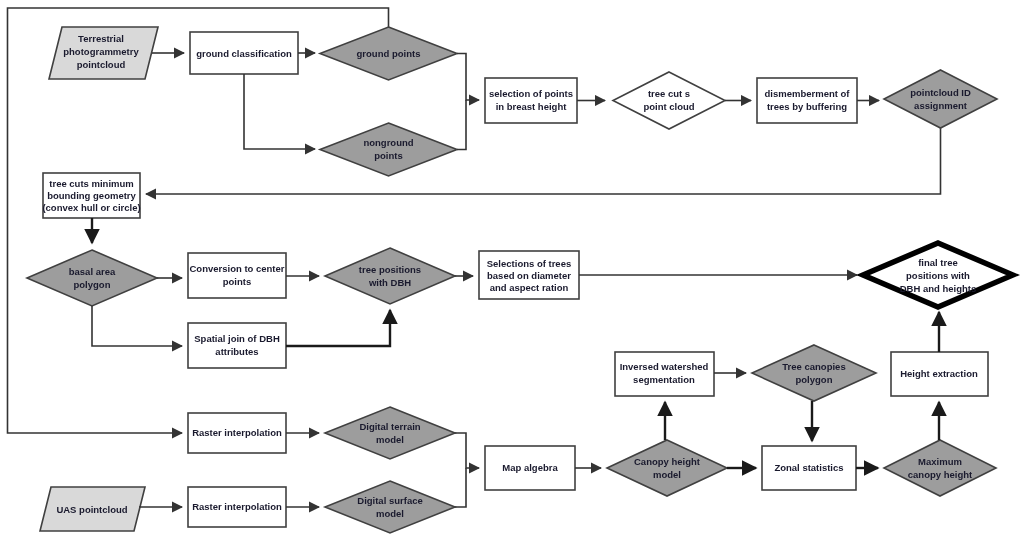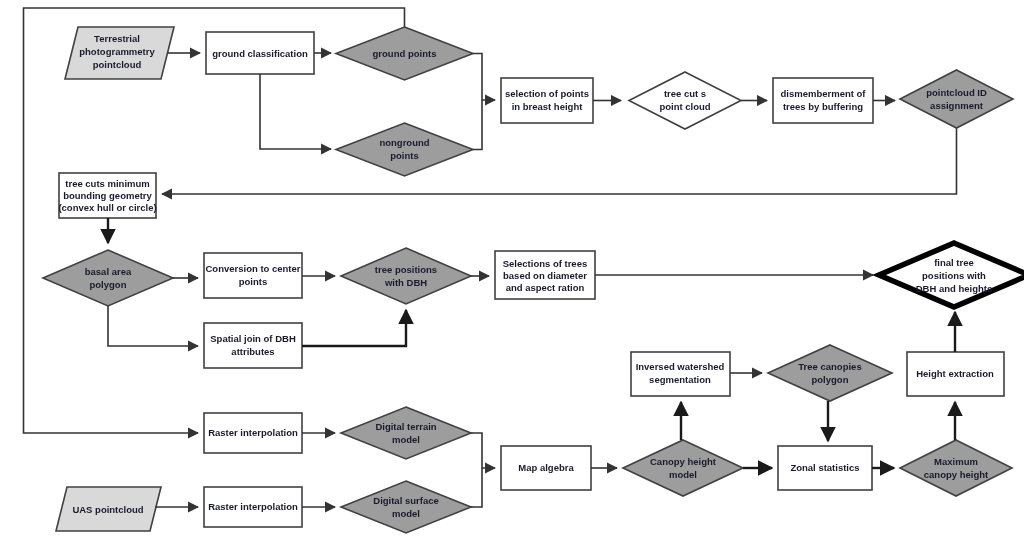--- a/index.html
+++ b/index.html
@@ -1,18 +1,18 @@
 <!DOCTYPE html>
 <html><head>
 <meta charset="utf-8">
 <style>
   html,body{margin:0;padding:0;background:#ffffff;}
   body{width:1024px;height:546px;overflow:hidden;
        font-family:"Liberation Sans","DejaVu Sans",sans-serif;}
-  #diagram-root{position:relative;width:885px;height:546px;margin-left:16px;}
+  #diagram-root{position:relative;width:885px;height:546px;}
   svg#flowchart{display:block;width:1024px;height:546px;}
   .node-label{font-family:"Liberation Sans","DejaVu Sans",sans-serif;
               font-size:9.5px;font-weight:bold;fill:#1a1a2e;
               text-anchor:middle;dominant-baseline:middle;}
   .shape-rect{fill:#ffffff;stroke:#404040;stroke-width:1.6;}
   .shape-diamond-gray{fill:#9d9d9d;stroke:#404040;stroke-width:1.6;}
   .shape-diamond-white{fill:#ffffff;stroke:#404040;stroke-width:1.6;}
   .shape-diamond-bold{fill:#ffffff;stroke:#000000;stroke-width:5.5;}
   .shape-para{fill:#d9d9d9;stroke:#404040;stroke-width:1.6;}
   .edge{stroke:#333333;stroke-width:1.6;fill:none;}

